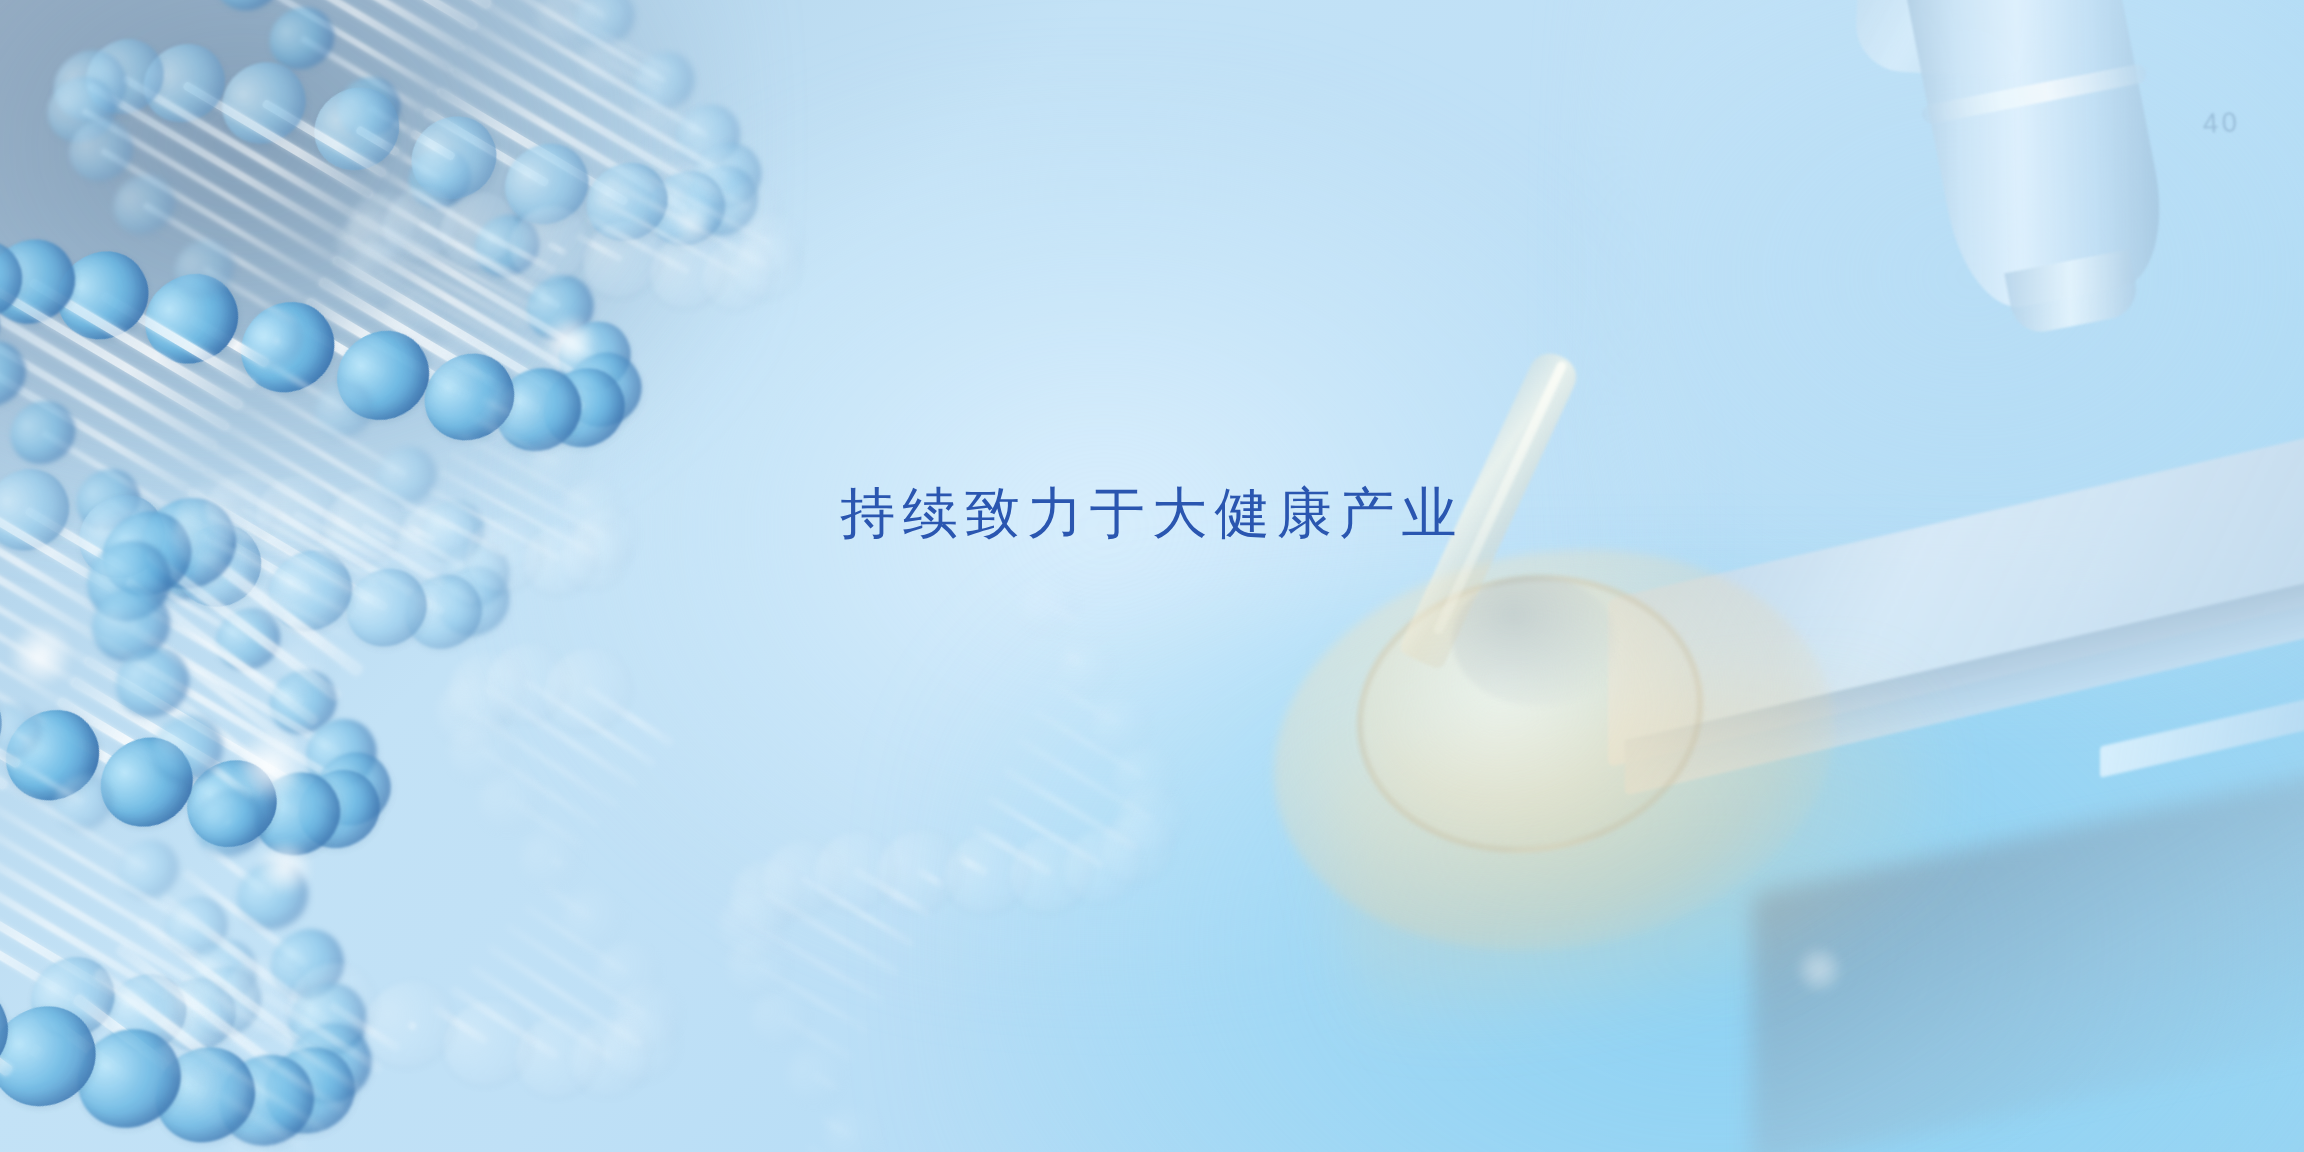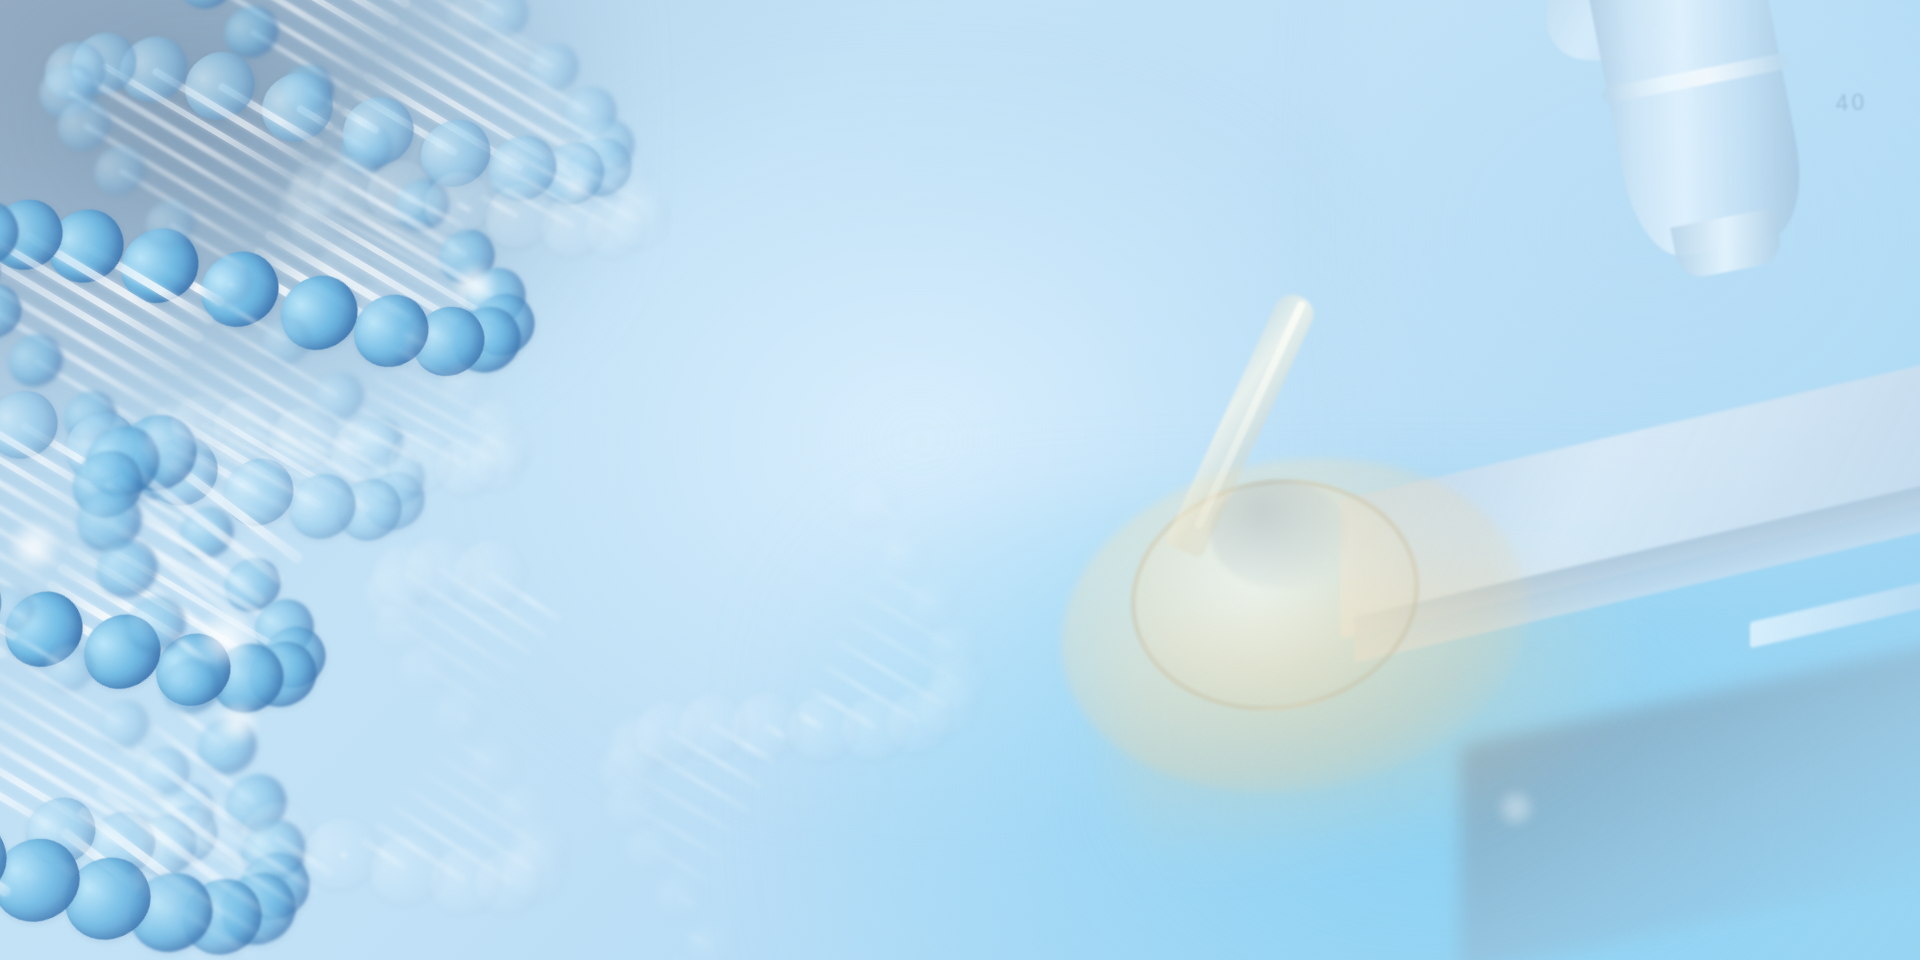--- a/index.html
+++ b/index.html
@@ -699,15 +699,16 @@
     </div>
 
   <div class="bokeh" style="left:8px; top:520px; width:52px; height:52px;"></div>
   <div class="bokeh" style="left:452px; top:262px; width:44px; height:44px;"></div>
   <div class="bokeh" style="left:196px; top:610px; width:58px; height:58px;"></div>
   <div class="bokeh" style="left:214px; top:700px; width:46px; height:46px;"></div>
   <div class="bokeh" style="left:560px; top:168px; width:34px; height:34px; opacity:.7;"></div>
   <div class="bokeh" style="left:1496px; top:788px; width:40px; height:40px; opacity:.5;"></div>
 
   <div class="copy">
+    <p class="subtitle">持续致力于大健康产业</p>
   </div>
 
 </div>
 
 </body></html>

